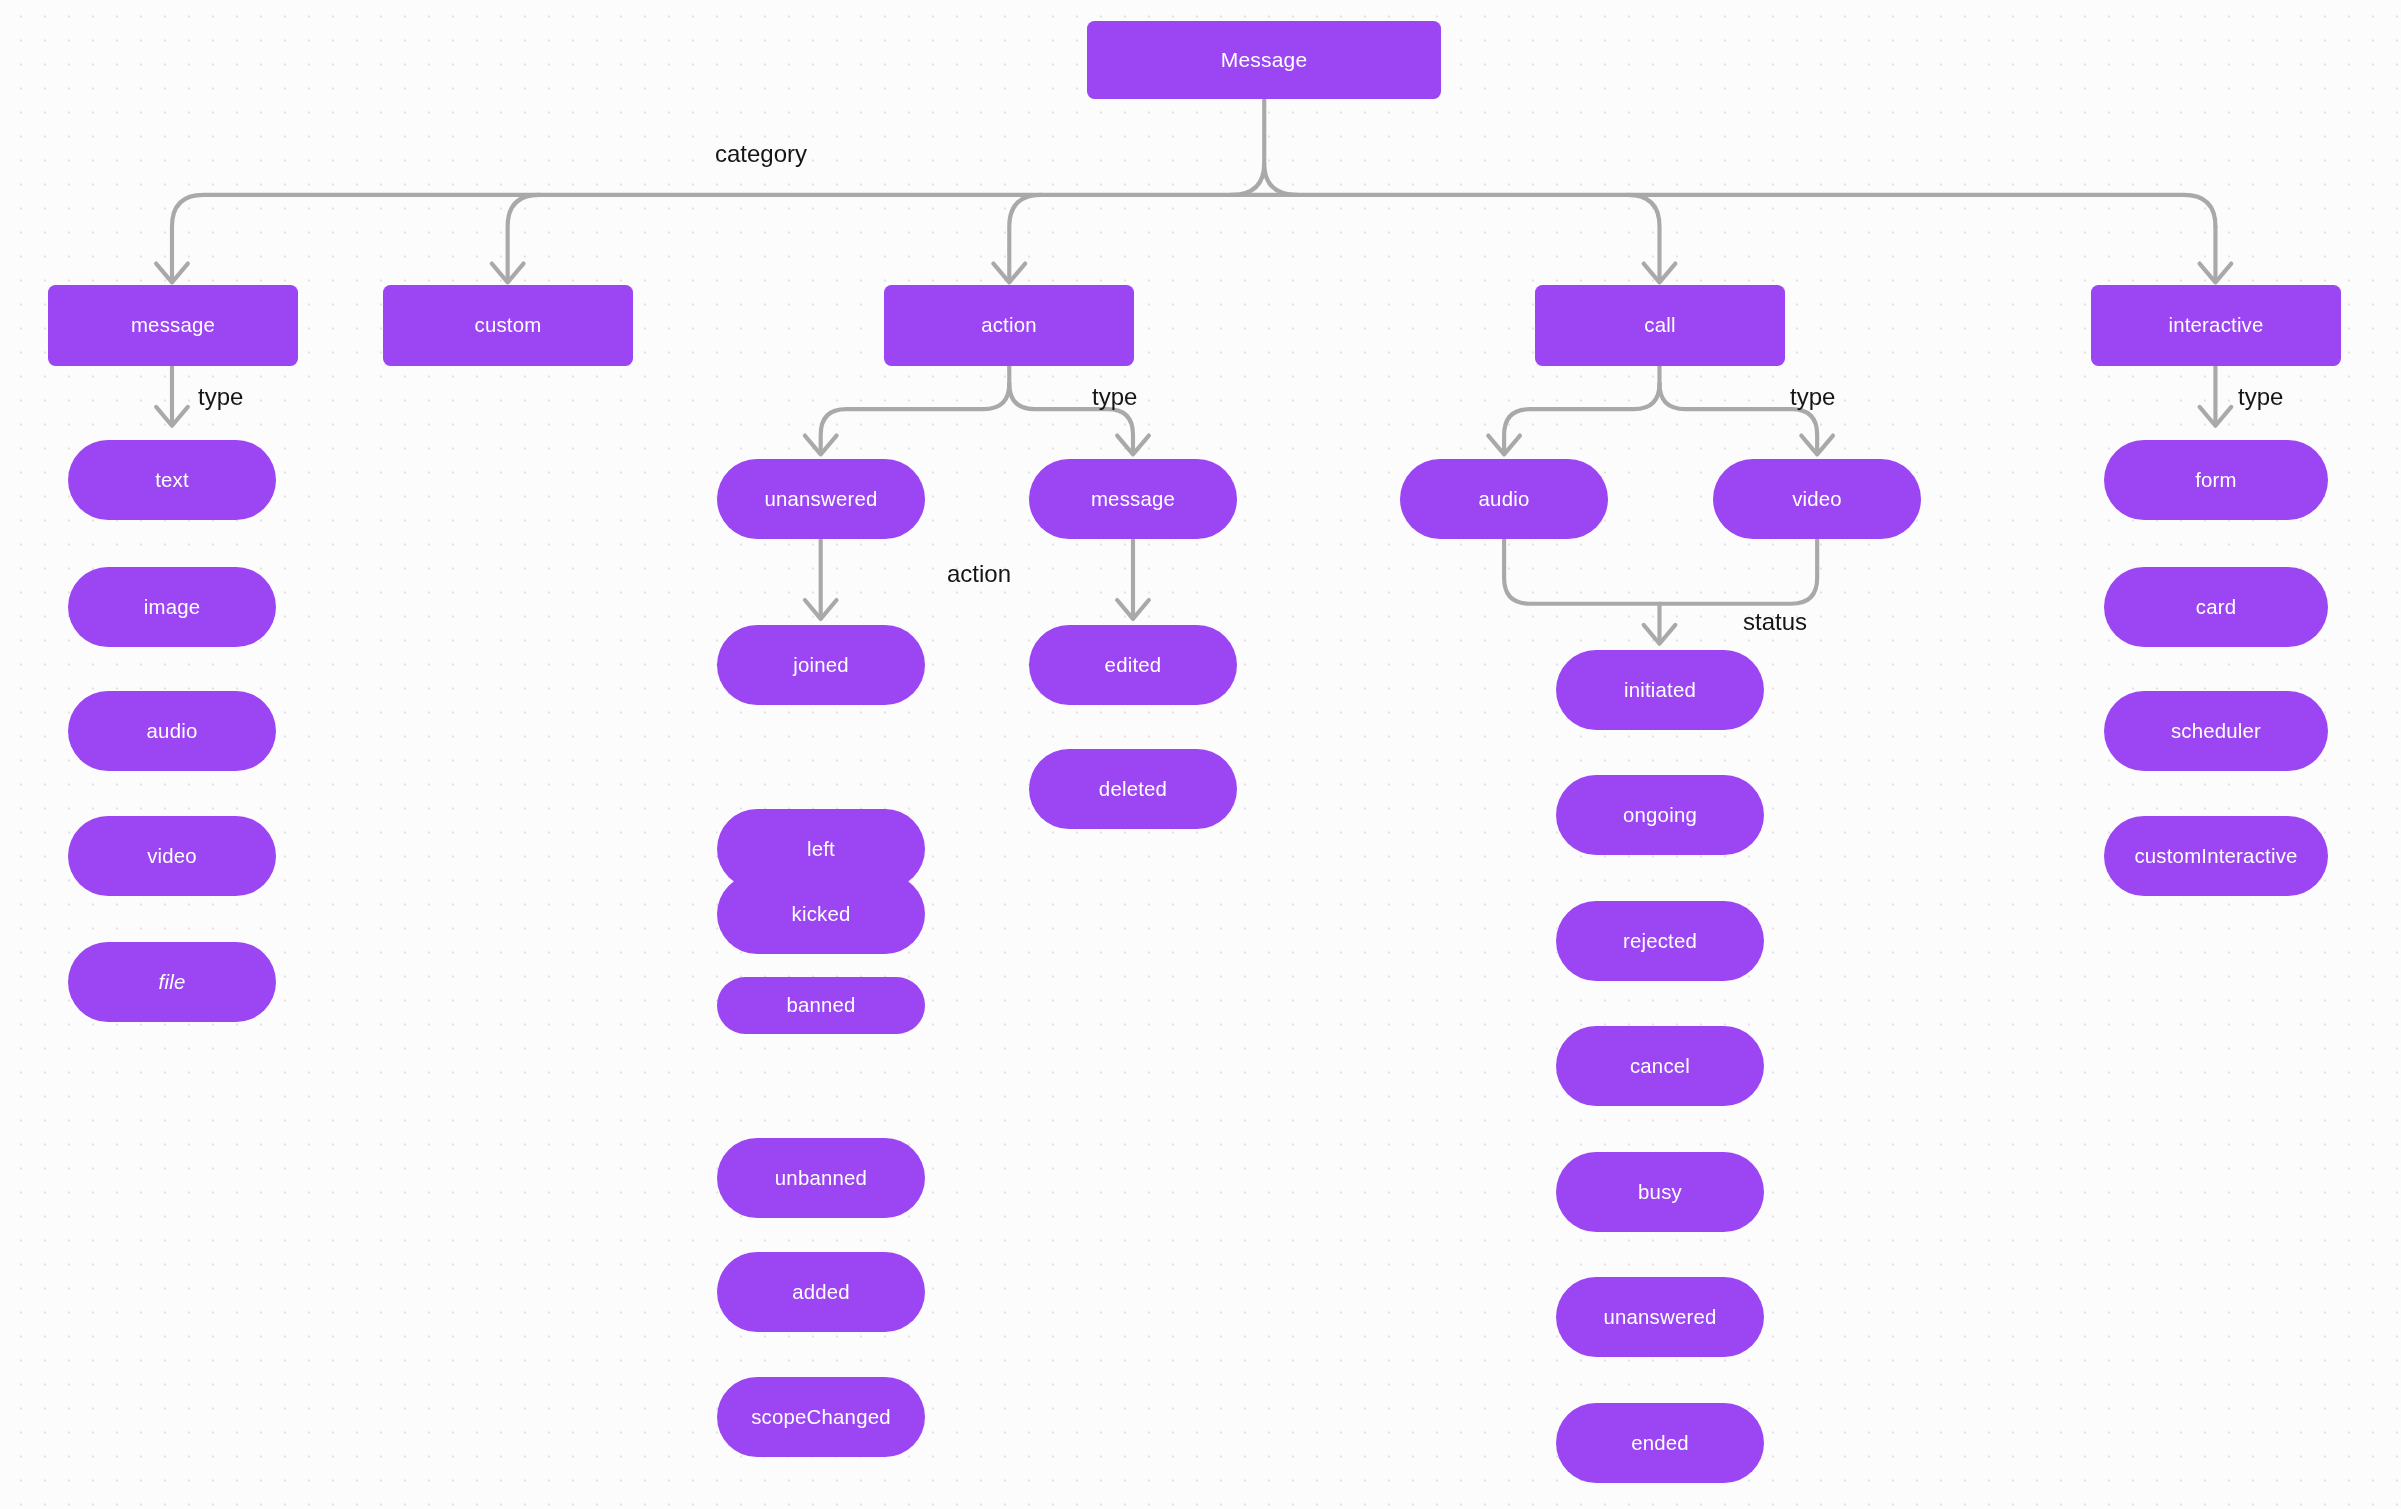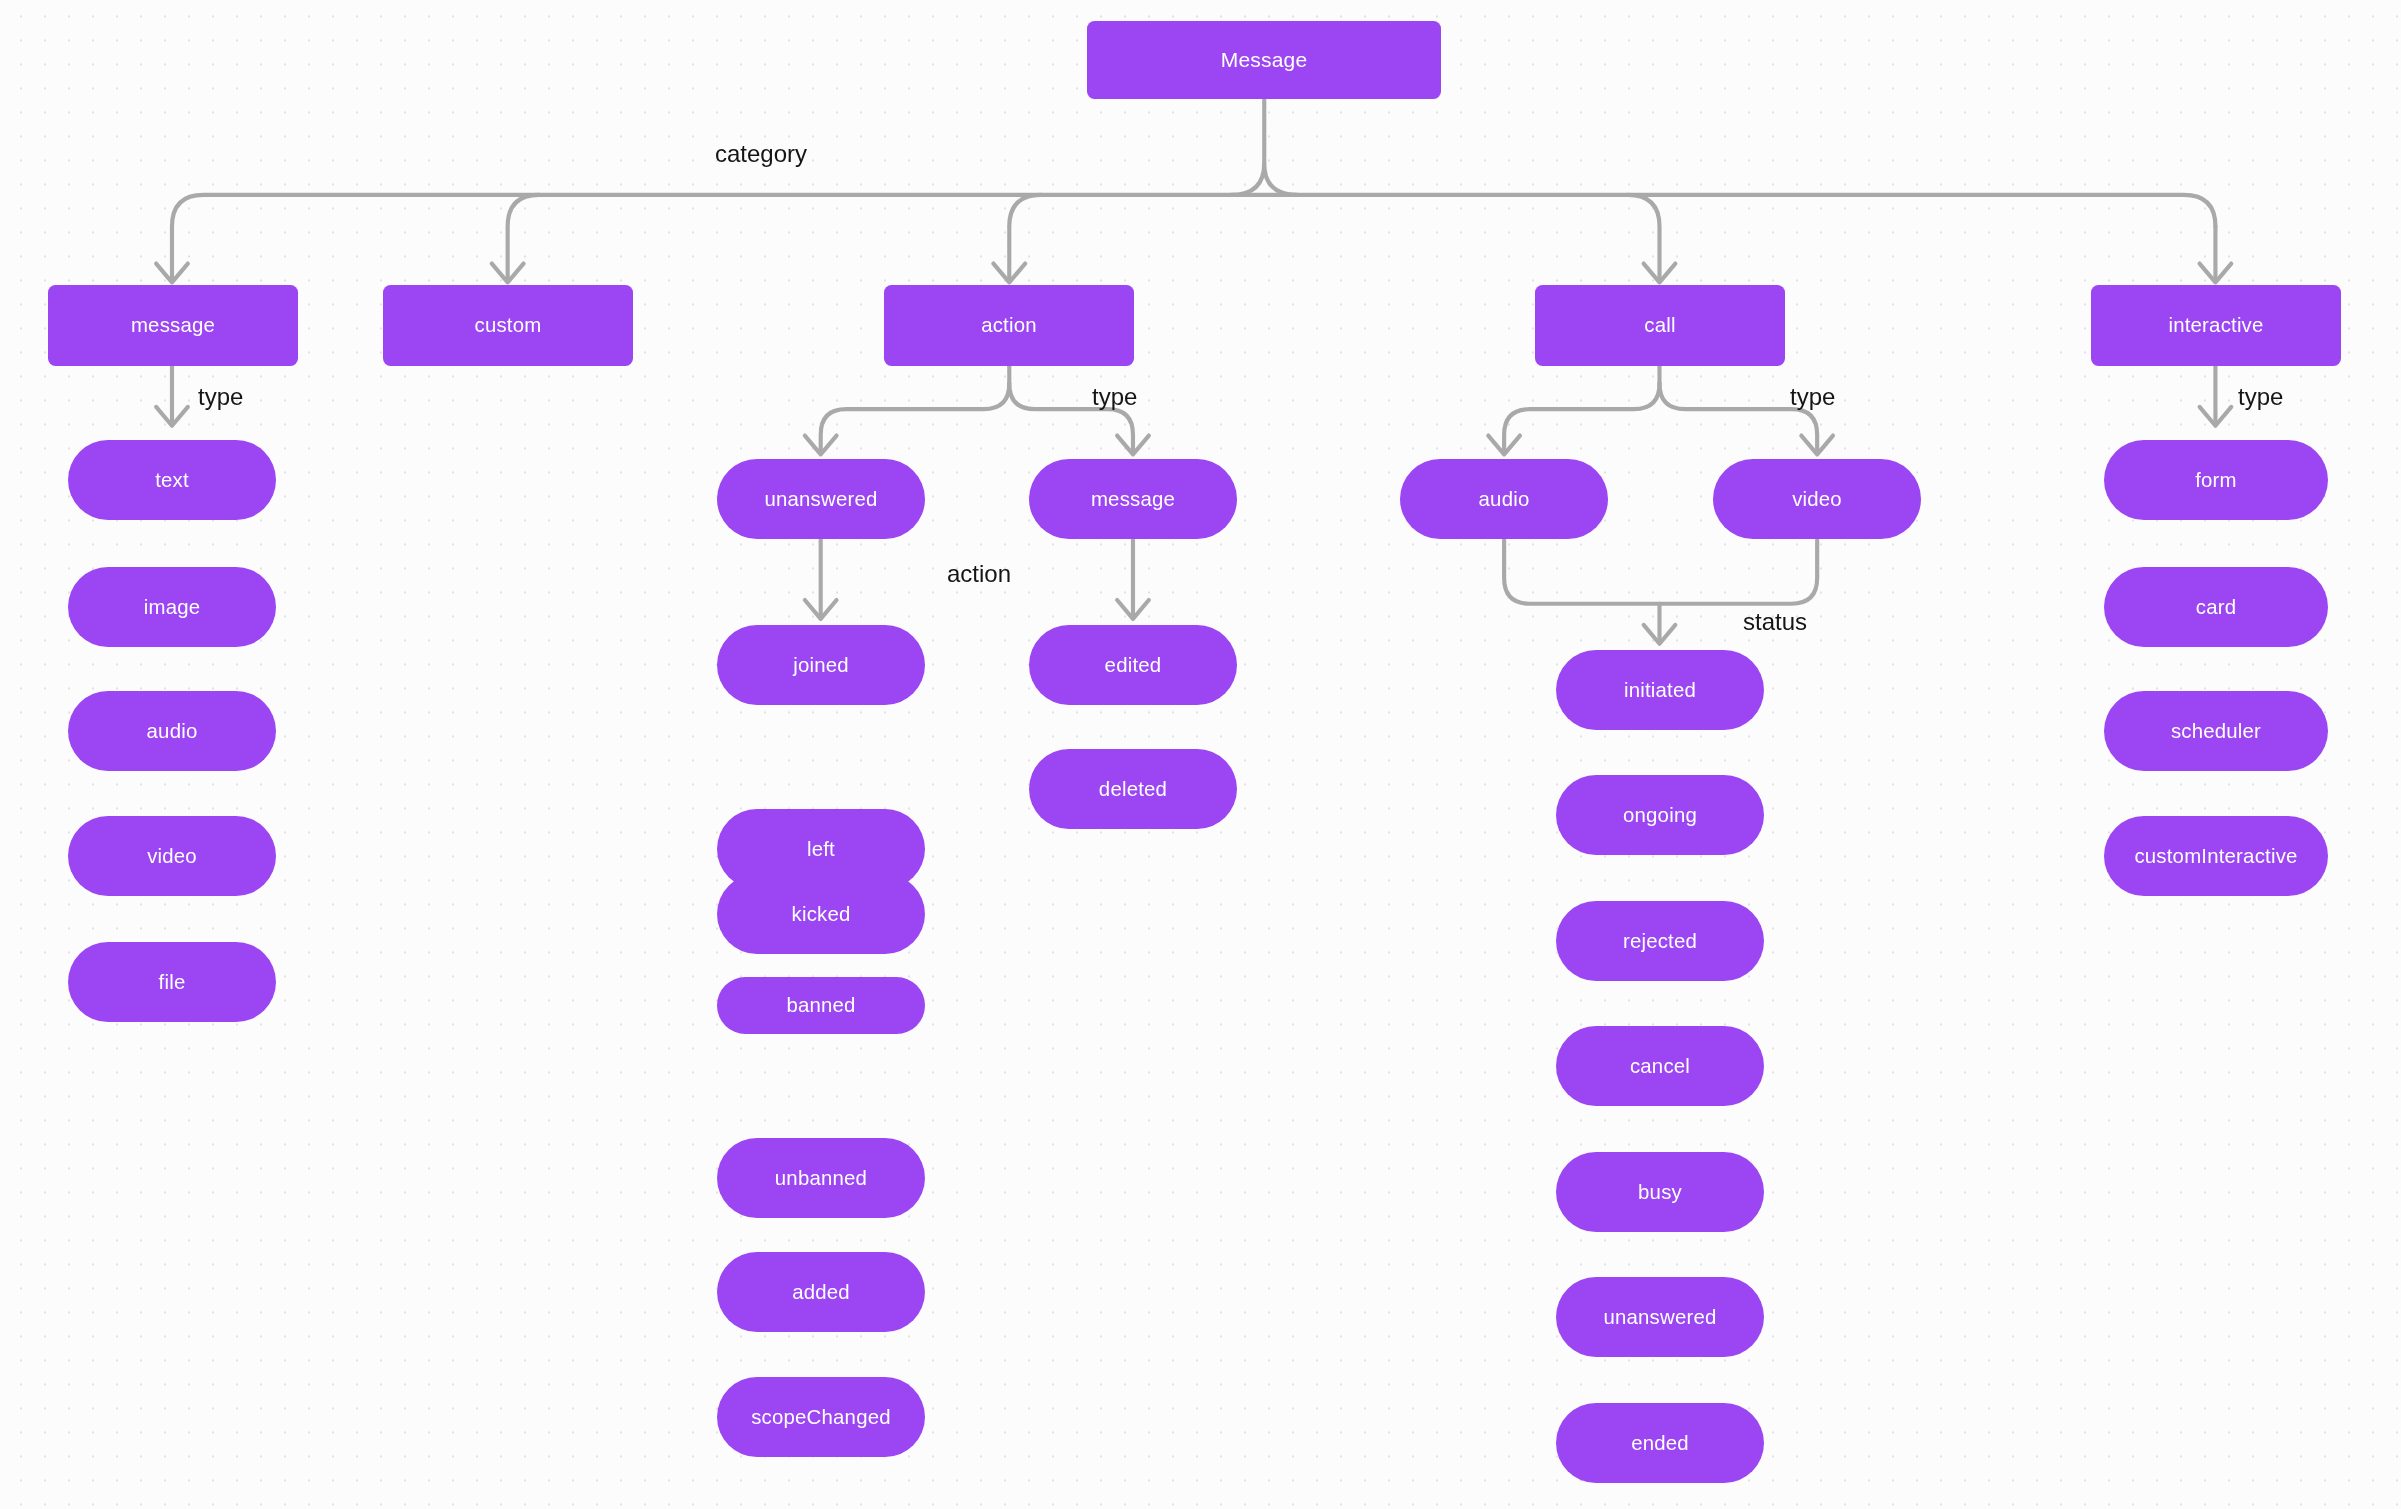--- a/index.html
+++ b/index.html
@@ -97,21 +97,21 @@
       </div>
       <div class="node pill" style="left: 68px; top: 567px; width: 208px; height: 80px;">
         <span>image</span>
       </div>
       <div class="node pill" style="left: 68px; top: 691px; width: 208px; height: 80px;">
         <span>audio</span>
       </div>
       <div class="node pill" style="left: 68px; top: 816px; width: 208px; height: 80px;">
         <span>video</span>
       </div>
-      <div class="node pill" style="left: 68px; top: 942px; width: 208px; height: 80px;">
+      <div class="node pill" style="left: 68px; top: 942px; width: 208px; height: 80px; font-style: italic;">
         <span>file</span>
       </div>
       <div class="node pill" style="left: 717px; top: 459px; width: 208px; height: 80px;">
         <span>unanswered</span>
       </div>
       <div class="node pill" style="left: 717px; top: 625px; width: 208px; height: 80px;">
         <span>joined</span>
       </div>
       <div class="node pill" style="left: 717px; top: 780px; width: 208px; height: 80px; margin-top: 29px;">
         <span>left</span>

